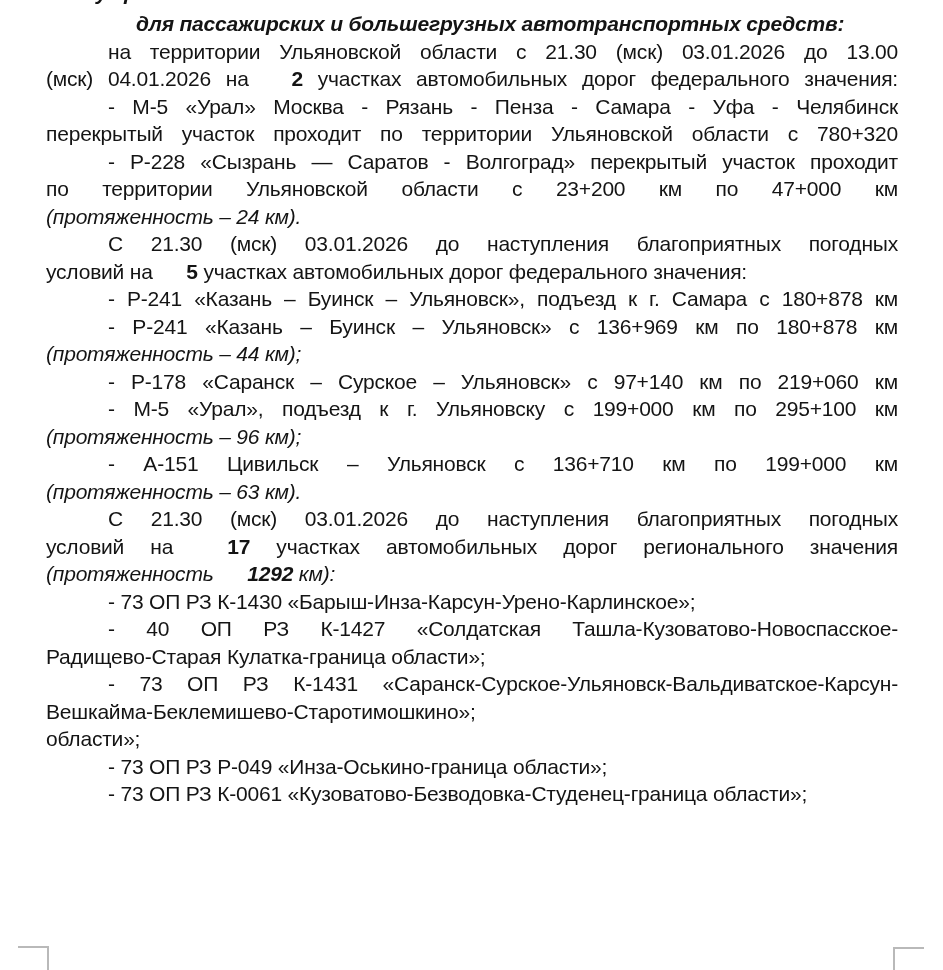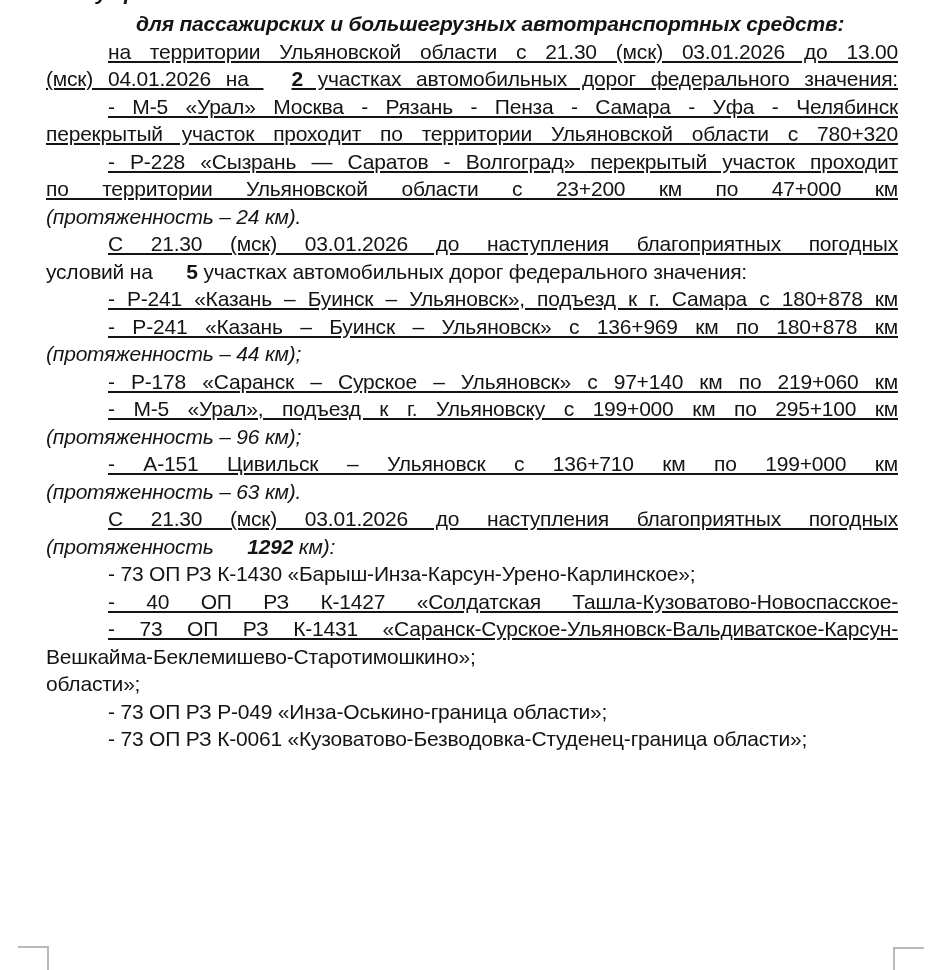--- a/index.html
+++ b/index.html
@@ -32,21 +32,20 @@
     letter-spacing:-0.2px;
     white-space:normal;
     text-align:justify;
     text-justify:inter-word;
     text-align-last:left;
     -moz-text-align-last:left;
     overflow:visible;
   }
   .line.fill {
     text-align-last:justify;
-    text-decoration:underline;
     -moz-text-align-last:justify;
   }
   .line.indent { padding-left:62px; }
   .b { font-weight:700;margin-left:28px; }
   .i { font-style:italic; }
   
   .corner-mark { position:absolute; }
   .corner-mark.left {
     left:18px; top:946px;
     width:29px; height:40px;
@@ -81,23 +80,25 @@
       <div class="line"><span>условий на </span><span class="b">5</span><span> участках автомобильных дорог федерального значения:</span></div>
       <div class="line indent fill"><span>- Р-241 «Казань – Буинск – Ульяновск», подъезд к г. Самара с 180+878 км</span></div>
       <div class="line indent fill"><span>- Р-241 «Казань – Буинск – Ульяновск» с 136+969 км по 180+878 км</span></div>
       <div class="line"><span class="i">(протяженность – 44 км);</span></div>
       <div class="line indent fill"><span>- Р-178 «Саранск – Сурское – Ульяновск» с 97+140 км по 219+060 км</span></div>
       <div class="line indent fill"><span>- М-5 «Урал», подъезд к г. Ульяновску с 199+000 км по 295+100 км</span></div>
       <div class="line"><span class="i">(протяженность – 96 км);</span></div>
       <div class="line indent fill"><span>- А-151 Цивильск – Ульяновск с 136+710 км по 199+000 км</span></div>
       <div class="line"><span class="i">(протяженность – 63 км).</span></div>
       <div class="line indent fill"><span>С 21.30 (мск) 03.01.2026 до наступления благоприятных погодных</span></div>
+      <div class="line fill"><span>условий на </span><span class="b">17</span><span> участках автомобильных дорог регионального значения</span></div>
       <div class="line"><span class="i">(протяженность </span><span class="b i">1292</span><span class="i"> км):</span></div>
       <div class="line indent"><span>- 73 ОП РЗ К-1430 «Барыш-Инза-Карсун-Урено-Карлинское»;</span></div>
       <div class="line indent fill"><span>- 40 ОП РЗ К-1427 «Солдатская Ташла-Кузоватово-Новоспасское-</span></div>
+      <div class="line"><span>Радищево-Старая Кулатка-граница области»;</span></div>
       <div class="line indent fill"><span>- 73 ОП РЗ К-1431 «Саранск-Сурское-Ульяновск-Вальдиватское-Карсун-</span></div>
       <div class="line"><span>Вешкайма-Беклемишево-Старотимошкино»;</span></div>
       <div class="line"><span>области»;</span></div>
       <div class="line indent"><span>- 73 ОП РЗ Р-049 «Инза-Оськино-граница области»;</span></div>
       <div class="line indent"><span>- 73 ОП РЗ К-0061 «Кузоватово-Безводовка-Студенец-граница области»;</span></div>
     </div>
   <div class="corner-mark left"></div>
   <div class="corner-mark right"></div>
 </div>
 

